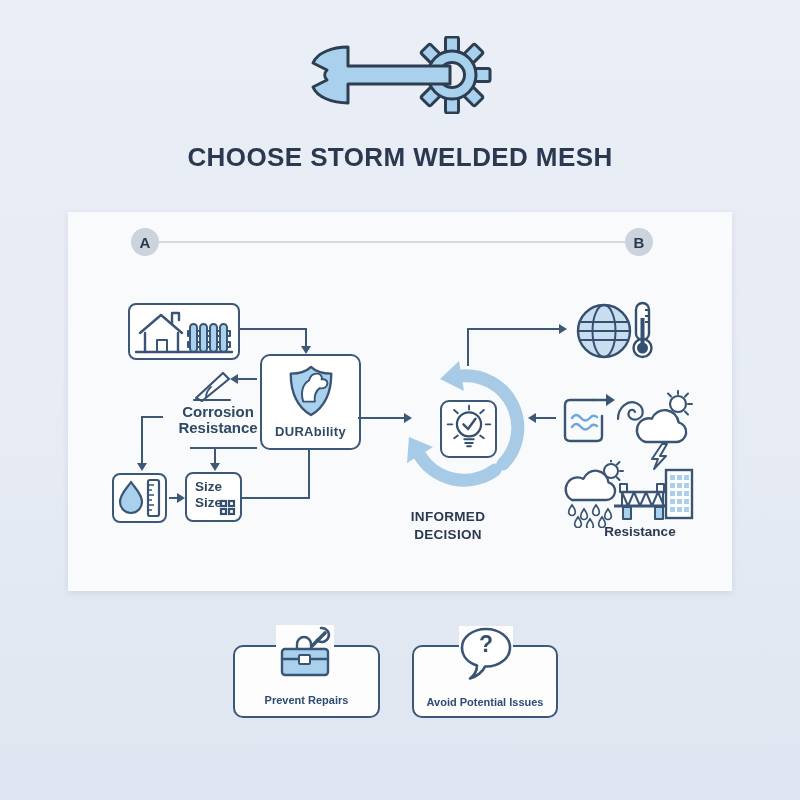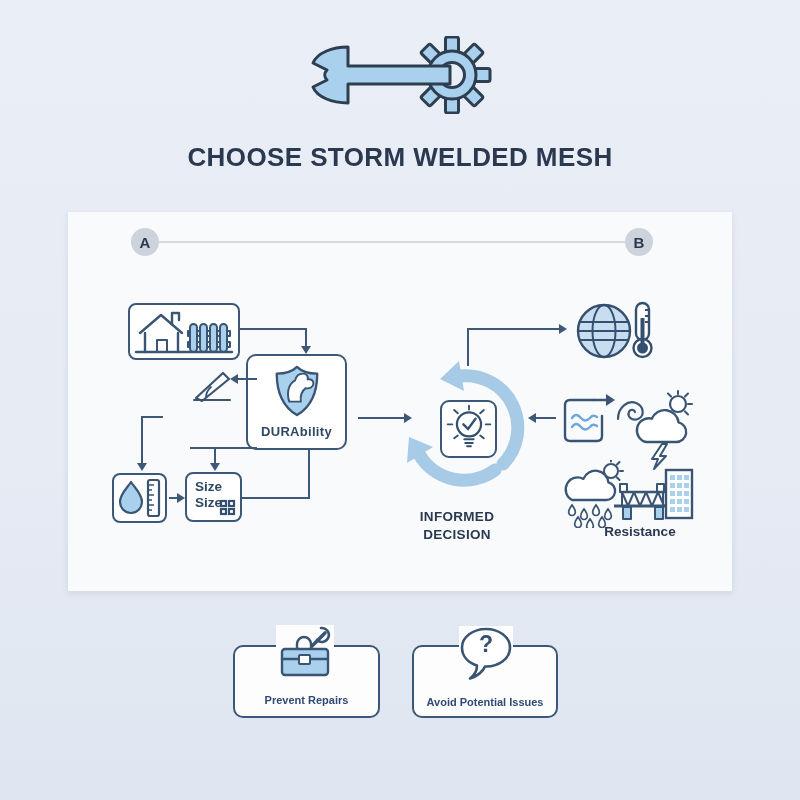--- a/index.html
+++ b/index.html
@@ -27,32 +27,32 @@
   .marker{
     position:absolute;width:28px;height:28px;border-radius:50%;
     background:#cdd3dc;color:#2b3950;font-size:15px;font-weight:700;
     display:flex;align-items:center;justify-content:center;
   }
   .marker-a{left:63px;top:16px;} .marker-b{left:557px;top:16px;}
   .ab-line{position:absolute;left:91px;top:29px;width:466px;height:2px;background:#d6dae2;}
 
   .node{position:absolute;background:#ffffff;border:2px solid #3c5878;box-sizing:border-box;}
   .house-box{left:60px;top:91px;width:112px;height:57px;border-radius:8px;display:flex;align-items:center;justify-content:center;}
-  .durability-box{left:178px;top:142px;width:101px;height:96px;border-radius:10px;text-align:center;}
+  .durability-box{left:192px;top:142px;width:101px;height:96px;border-radius:10px;text-align:center;}
   .durability-box svg{margin-top:7px;}
   .durability-label{font-size:13px;font-weight:700;color:#2f4864;letter-spacing:.3px;margin-top:1px;}
   .drop-box{left:44px;top:261px;width:55px;height:50px;border-radius:8px;display:flex;align-items:center;justify-content:center;}
   .mesh-box{left:117px;top:260px;width:57px;height:50px;border-radius:8px;}
   .mesh-label{font-size:13.5px;font-weight:700;color:#2f4864;line-height:1.15;padding:5px 0 0 8px;width:40px;}
   .mesh-grid{position:absolute;right:4px;bottom:4px;}
   .bulb-box{left:372px;top:188px;width:57px;height:58px;border-radius:9px;display:flex;align-items:center;justify-content:center;}
 
   .flow-label{position:absolute;font-weight:700;color:#2f4864;text-align:center;}
   .corrosion-label{left:94px;top:192px;width:112px;font-size:15px;line-height:1.08;}
-  .decision-label{left:326px;top:296px;width:126px;font-size:13.5px;line-height:1.35;color:#2b3950;letter-spacing:.3px;}
+  .decision-label{left:317px;top:296px;width:126px;font-size:13.5px;line-height:1.35;color:#2b3950;letter-spacing:.3px;}
   .environment-label{left:508px;top:312px;width:128px;font-size:13.5px;color:#2b3950;}
 
   .icon{position:absolute;}
   .cycle-icon{left:329px;top:146px;}
   .protractor-icon{left:122px;top:158px;}
   .globe-icon{left:508px;top:88px;}
   .waves-icon{left:488px;top:178px;}
   .wind-icon{left:548px;top:182px;}
   .storm-icon{left:562px;top:178px;}
   .rain-icon{left:490px;top:248px;}
@@ -150,20 +150,21 @@
     <div class="h-line" style="left:170px;top:166px;width:19px;"></div>
     <div class="ah ah-left" style="left:162px;top:162px;"></div>
     <svg class="icon protractor-icon" width="44" height="34" viewBox="0 0 44 34">
       <g fill="#fff" stroke="#3a5474" stroke-width="2.2" stroke-linejoin="round" stroke-linecap="round">
         <path d="M33,3 L39,9 L12,31 L6,28 Z"></path>
         <path d="M4,30 H40" fill="none"></path>
         <path d="M16,27 A14,14 0 0 1 21,17" fill="none" stroke-width="1.8"></path>
       </g>
     </svg>
 
+    <div class="flow-label corrosion-label">Corrosion Resistance</div>
 
     <div class="h-line" style="left:73px;top:204px;width:22px;"></div>
     <div class="v-line" style="left:73px;top:204px;height:47px;"></div>
     <div class="ah ah-down" style="left:69px;top:251px;"></div>
 
     <div class="h-line" style="left:122px;top:235px;width:67px;"></div>
     <div class="v-line" style="left:146px;top:235px;height:16px;"></div>
     <div class="ah ah-down" style="left:142px;top:251px;"></div>
 
     <div class="node drop-box">

